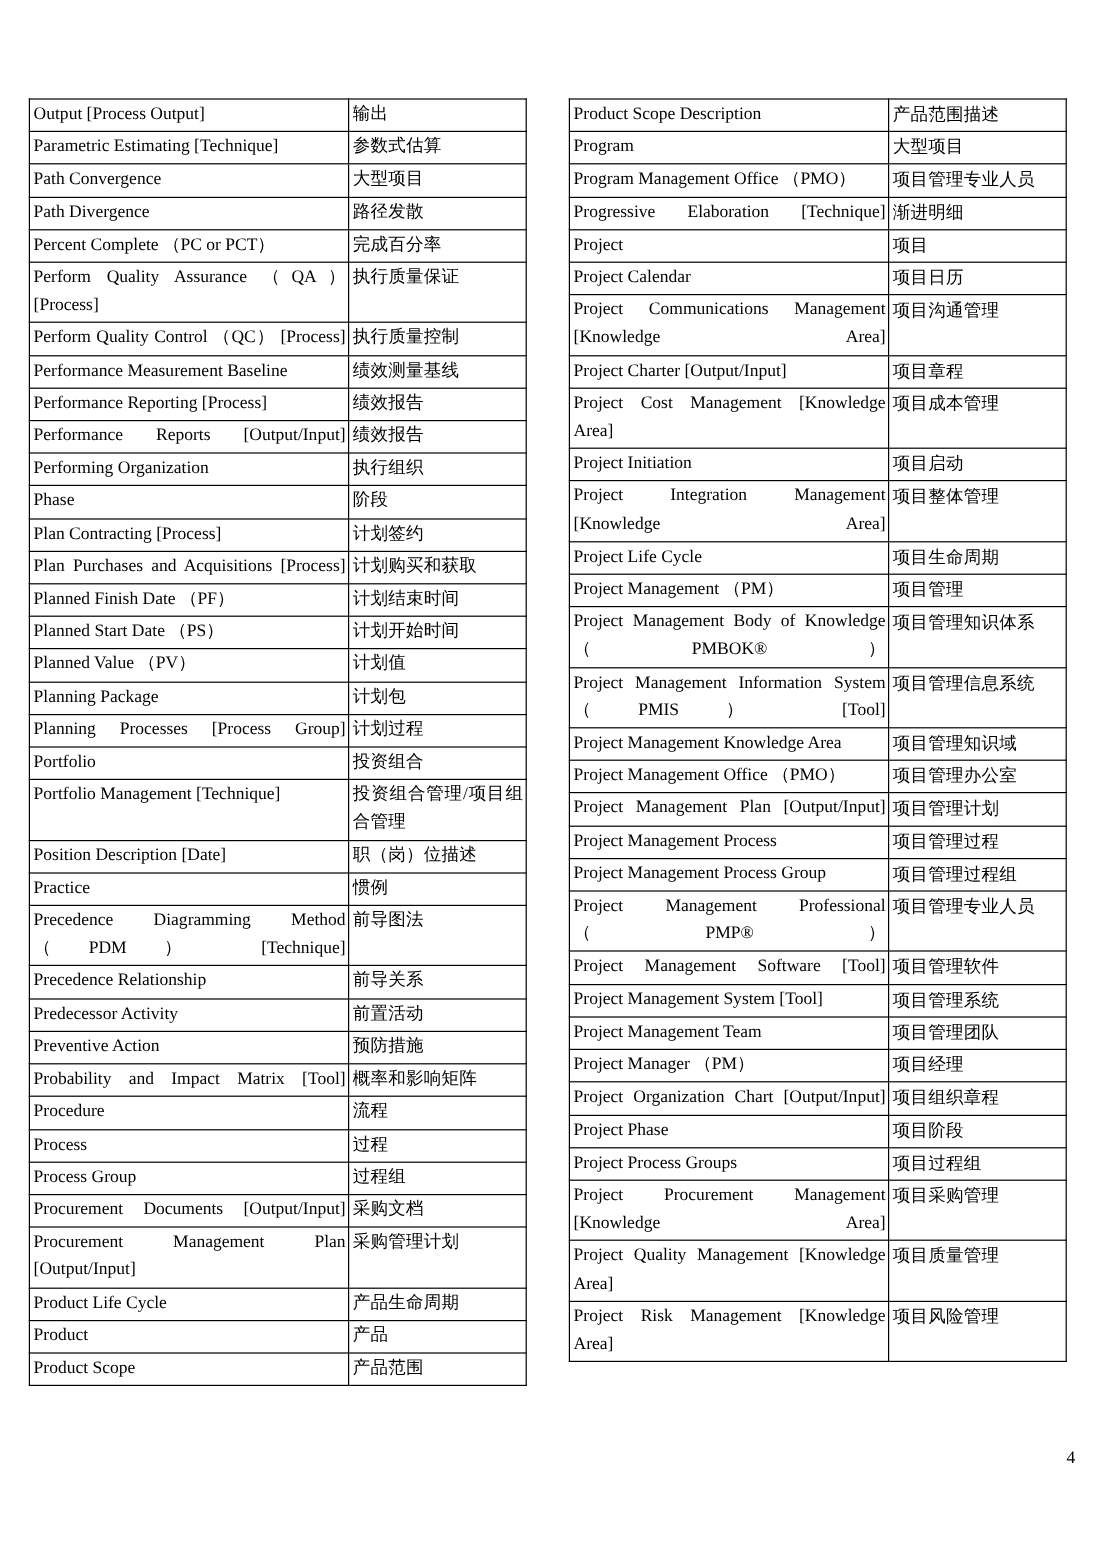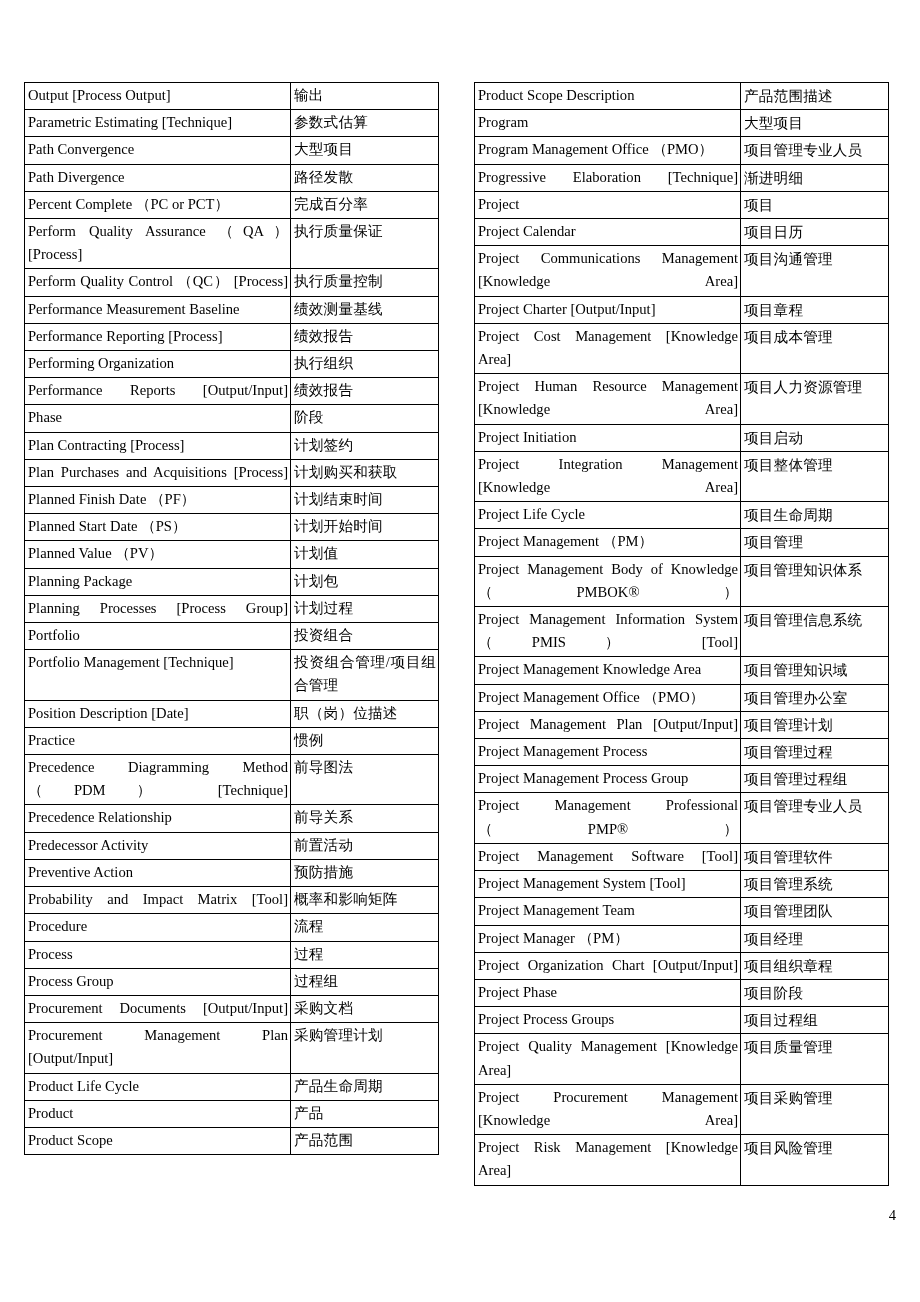--- a/index.html
+++ b/index.html
@@ -106,28 +106,28 @@
         </tr>
         <tr>
           <td class="col-en single">Performance Measurement Baseline</td>
           <td class="col-zh">绩效测量基线</td>
         </tr>
         <tr>
           <td class="col-en single">Performance Reporting [Process]</td>
           <td class="col-zh">绩效报告</td>
         </tr>
         <tr>
+          <td class="col-en">Performance Reports [Output/Input]</td>
+          <td class="col-zh">绩效报告</td>
+        </tr>
+        <tr>
           <td class="col-en single">Performing Organization</td>
           <td class="col-zh">执行组织</td>
         </tr>
         <tr>
-          <td class="col-en">Performance Reports [Output/Input]</td>
-          <td class="col-zh">绩效报告</td>
-        </tr>
-        <tr>
           <td class="col-en single">Phase</td>
           <td class="col-zh">阶段</td>
         </tr>
         <tr>
           <td class="col-en single">Plan Contracting [Process]</td>
           <td class="col-zh">计划签约</td>
         </tr>
         <tr>
           <td class="col-en">Plan Purchases and Acquisitions [Process]</td>
           <td class="col-zh">计划购买和获取</td>
@@ -255,24 +255,20 @@
         </tr>
         <tr>
           <td class="col-en single">Project Charter [Output/Input]</td>
           <td class="col-zh">项目章程</td>
         </tr>
         <tr>
           <td class="col-en">Project Cost Management [Knowledge Area]</td>
           <td class="col-zh">项目成本管理</td>
         </tr>
         <tr>
-          <td class="col-en">Project Human Resource Management [Knowledge Area]</td>
-          <td class="col-zh">项目人力资源管理</td>
-        </tr>
-        <tr>
           <td class="col-en single">Project Initiation</td>
           <td class="col-zh">项目启动</td>
         </tr>
         <tr>
           <td class="col-en">Project Integration Management [Knowledge Area]</td>
           <td class="col-zh">项目整体管理</td>
         </tr>
         <tr>
           <td class="col-en single">Project Life Cycle</td>
           <td class="col-zh">项目生命周期</td>
@@ -335,28 +331,28 @@
         </tr>
         <tr>
           <td class="col-en single">Project Phase</td>
           <td class="col-zh">项目阶段</td>
         </tr>
         <tr>
           <td class="col-en single">Project Process Groups</td>
           <td class="col-zh">项目过程组</td>
         </tr>
         <tr>
+          <td class="col-en">Project Procurement Management [Knowledge Area]</td>
+          <td class="col-zh">项目采购管理</td>
+        </tr>
+        <tr>
           <td class="col-en">Project Quality Management [Knowledge Area]</td>
           <td class="col-zh">项目质量管理</td>
         </tr>
         <tr>
-          <td class="col-en">Project Procurement Management [Knowledge Area]</td>
-          <td class="col-zh">项目采购管理</td>
-        </tr>
-        <tr>
           <td class="col-en">Project Risk Management [Knowledge Area]</td>
           <td class="col-zh">项目风险管理</td>
         </tr>
       </tbody>
   </table>
 
   <div class="page-number">4</div>
 
 </div>
 

